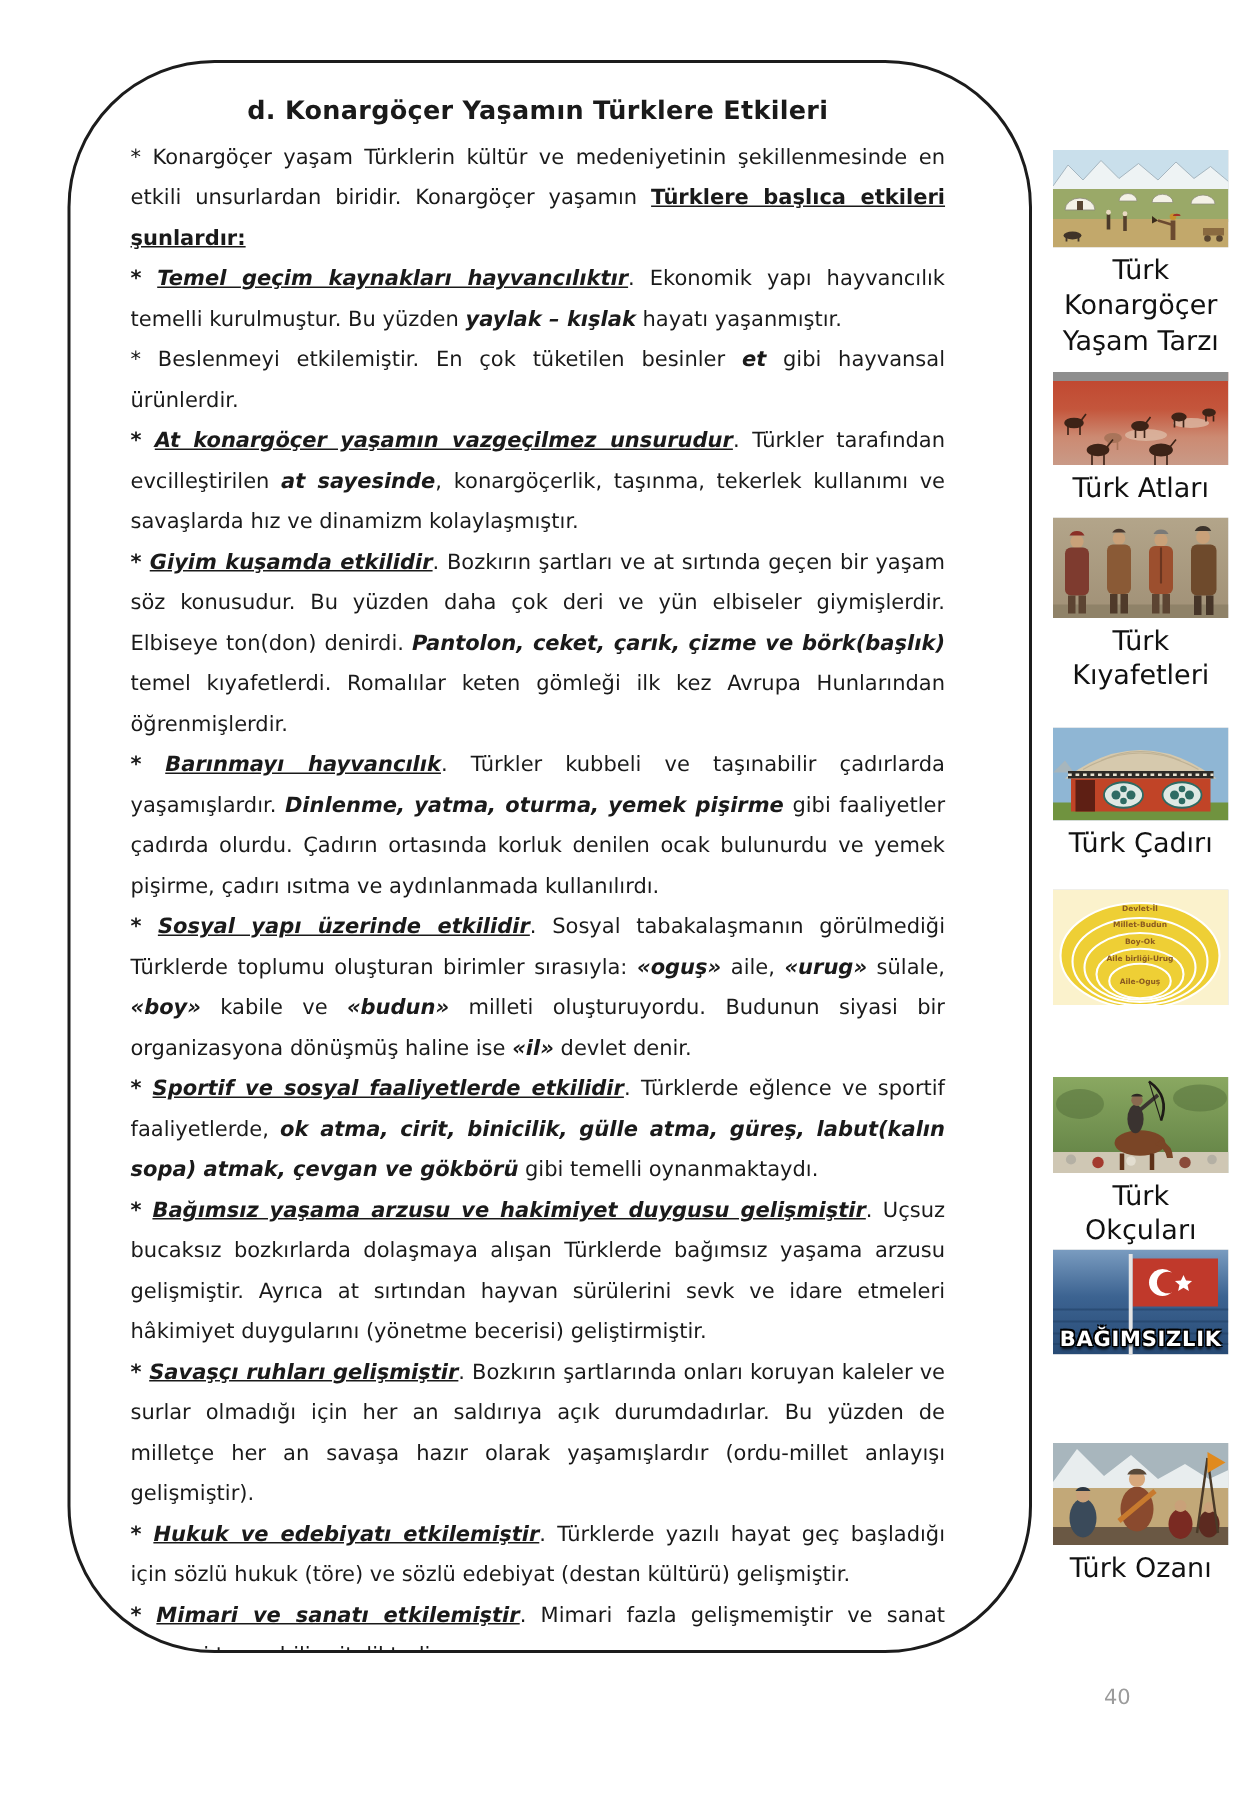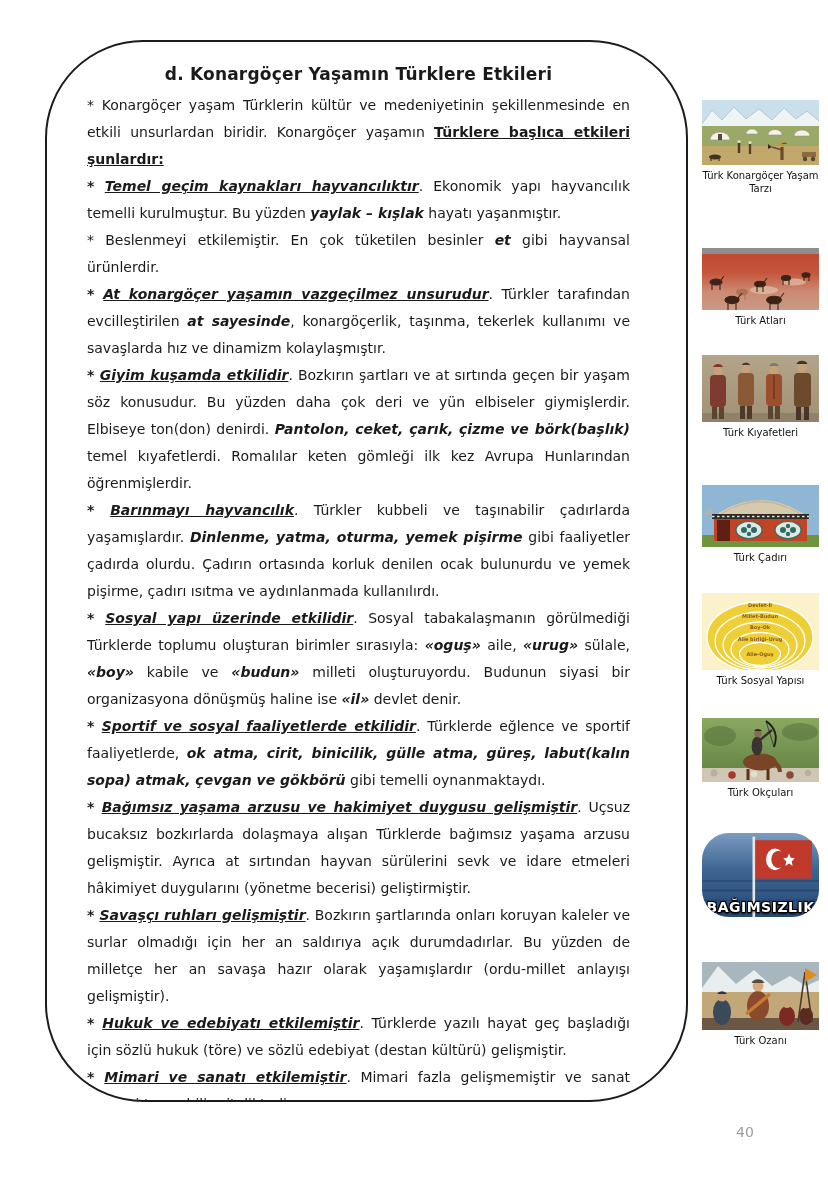--- a/index.html
+++ b/index.html
@@ -16,28 +16,28 @@
   .title { text-align:center; font-size:17px; font-weight:bold; margin:2px 0 8px 0; letter-spacing:.2px; }
   .para  { font-size:14px; line-height:27px; text-align:justify; }
   .b { font-weight:bold; }
   .i { font-style:italic; }
   .u { text-decoration:underline;margin-top:39px; }
 
   
   .figure { position:absolute; left:702px; width:117px; }
   .figimg { width:117px; overflow:hidden; position:relative; background:#ddd; }
   .figimg svg { display:block; width:100%; height:100%; }
-  .figcap { font-size:10px; text-align:center; line-height:1.3; margin-top:4px; color:#111; }
+  .figcap { font-size:18px; text-align:center; line-height:1.3; margin-top:4px; color:#111; }
   .fig-1 { top:100px; }  .fig-1 .figimg { height:65px; }
   .fig-2 { top:248px; }  .fig-2 .figimg { height:62px; }
-  .fig-3 { top:355px; }  .fig-3 .figimg { height:67px; }
+  .fig-3 { top:345px; }  .fig-3 .figimg { height:67px; }
   .fig-4 { top:485px; }  .fig-4 .figimg { height:62px; }
   .fig-5 { top:593px; }  .fig-5 .figimg { height:77px; }
   .fig-6 { top:718px; }  .fig-6 .figimg { height:64px; }
-  .fig-7 { top:833px; }  .fig-7 .figimg { height:84px;border-radius:27px; }
+  .fig-7 { top:833px; }  .fig-7 .figimg { height:70px; }
   .fig-8 { top:962px; }  .fig-8 .figimg { height:68px; }
 
   .flag-overlay {
     position:absolute; left:0; right:0; bottom:2px; text-align:center;
     font-size:14px; font-weight:bold; color:#ffffff; letter-spacing:.5px;
     text-shadow:-1px -1px 0 #000, 1px -1px 0 #000, -1px 1px 0 #000, 1px 1px 0 #000, 0 2px 2px #000;
   }
   .page-number { position:absolute; left:736px; top:1124px; font-size:14px; color:#9b9b9b; }
 </style>
 </head>
@@ -226,21 +226,20 @@
         <ellipse cx="58" cy="61" rx="20.5" ry="11.5" fill="#eecf35" stroke="#ffffff" stroke-width="1.4"></ellipse>
         <g font-size="5" font-weight="bold" fill="#8a5a20" text-anchor="middle" font-family="DejaVu Sans, sans-serif">
           <text x="58" y="14">Devlet-İl</text>
           <text x="58" y="25">Millet-Budun</text>
           <text x="58" y="36">Boy-Ok</text>
           <text x="58" y="47.5">Aile birliği-Urug</text>
           <text x="58" y="63">Aile-Oguş</text>
         </g>
       </svg>
     </div>
-    <figcaption class="figcap">Türk Sosyal Yapısı</figcaption>
   </figure>
 
   <figure class="figure fig-6">
     <div class="figimg">
       <svg viewBox="0 0 117 64" preserveAspectRatio="none">
         <defs>
           <linearGradient id="g-trees" x1="0" y1="0" x2="0" y2="1">
             <stop offset="0" stop-color="#8aa861"></stop>
               <stop offset="1" stop-color="#5f7f43"></stop>
           </linearGradient>

